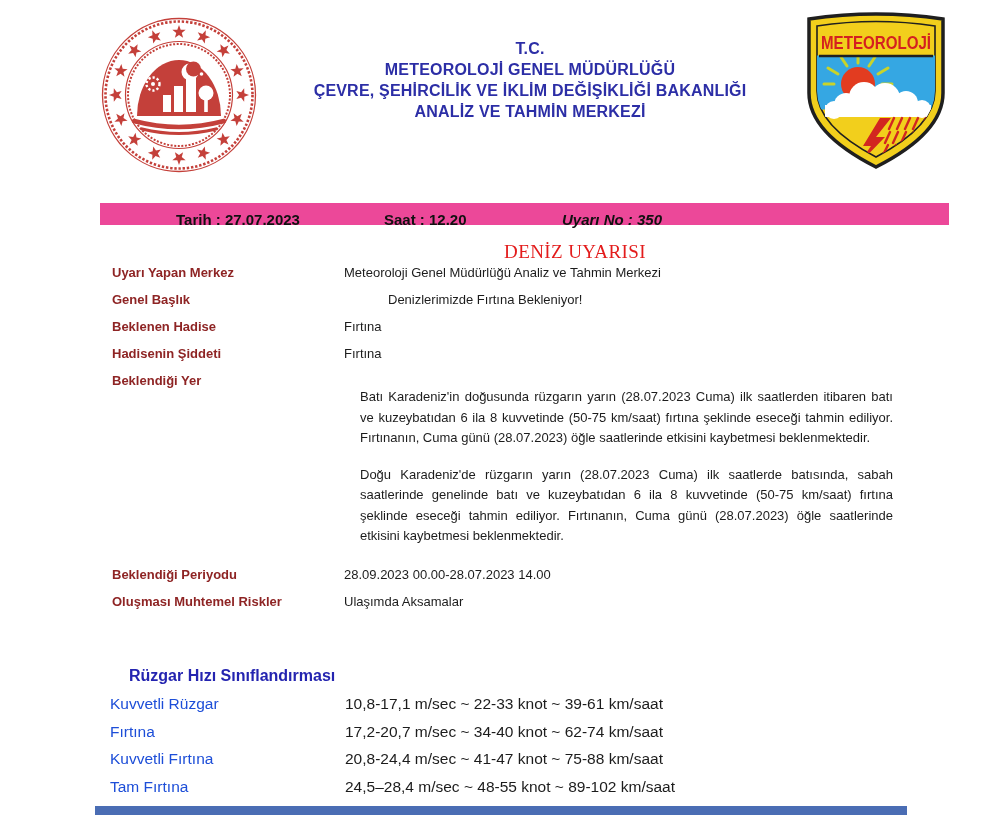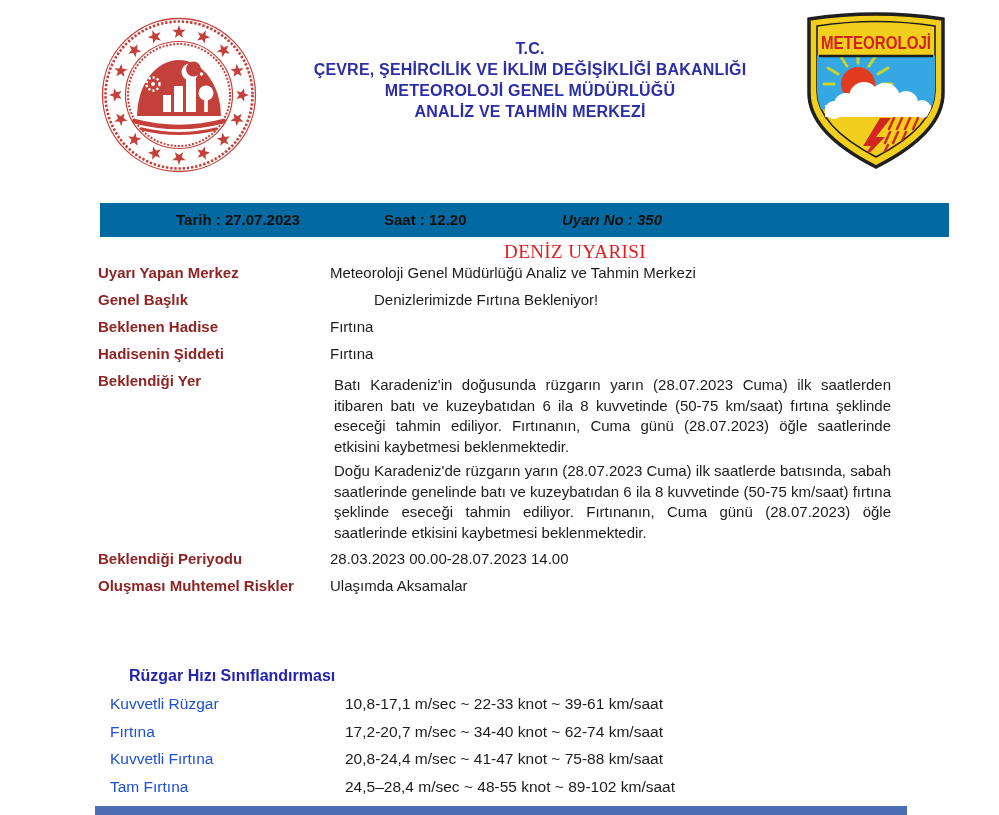--- a/index.html
+++ b/index.html
@@ -6,40 +6,40 @@
   .page{position:relative;width:999px;height:815px;background:#fff;overflow:hidden;
         font-family:"Liberation Sans","DejaVu Sans",sans-serif;color:#1c1c1c;}
 
   
   .seal{position:absolute;left:100px;top:16px;width:158px;height:158px;}
   .met{position:absolute;left:800px;top:6px;width:152px;height:165px;}
   .hdr{position:absolute;left:270px;top:38px;width:520px;text-align:center;
        color:#2c2ea6;font-weight:bold;font-size:16px;line-height:21px;letter-spacing:.2px;}
 
   
-  .infobar{position:absolute;left:100px;top:203px;width:849px;height:34px;background:#0369a1;}
+  .infobar{position:absolute;left:100px;top:203px;width:849px;height:22px;background:#ec4899;}
   .infobar span{position:absolute;top:8px;font-weight:bold;font-size:15px;color:#111;}
   .ib-date{left:76px;}
   .ib-time{left:284px;}
   .ib-no{left:462px;font-style:italic;}
 
   
   .doc-title{position:absolute;left:150px;top:241px;width:850px;text-align:center;
              font-family:"Liberation Serif","DejaVu Serif",serif;font-weight:normal;
              font-size:19px;color:#e31c1c;letter-spacing:.4px;}
 
   
-  .fields{position:absolute;left:98px;top:263px;width:797px;font-size:15px;}
+  .fields{position:absolute;left:112px;top:263px;width:797px;font-size:13px;}
   .frow{display:flex;margin-bottom:8px;line-height:19px;}
   .flabel{width:232px;flex:none;font-weight:bold;color:#8e2424;}
   .fvalue{flex:1;}
   .fvalue.bold{font-weight:normal;margin-left:44px;}
   .frow.para{margin-bottom:2px;}
   .fvalue.just{text-align:justify;line-height:20.5px;}
-  .fvalue.just p{margin:4px;}
+  .fvalue.just p{margin:16px;}
 
   
   .cls-head{position:absolute;left:100px;top:667px;font-weight:bold;font-size:16px;color:#2424b0;margin-left:29px;}
   .cls{position:absolute;left:110px;top:694px;width:760px;font-size:15.5px;}
   .crow{display:flex;line-height:19px;margin-bottom:8.5px;}
   .clabel{width:235px;flex:none;color:#1d4ed8;}
   .cvalue{flex:1;color:#1c1c1c;}
 
   
   .bottombar{position:absolute;left:95px;top:806px;width:812px;height:9px;background:#4a6db4;}
@@ -86,22 +86,22 @@
         <circle cx="106" cy="77" r="7.5" fill="#fff"></circle>
         <rect x="104.2" y="84" width="3.6" height="12" fill="#fff"></rect>
         <path d="M34,105 Q79,117 124,105" stroke="#c4403a" stroke-width="4.5" fill="none" stroke-linecap="round"></path>
         <path d="M42,113 Q79,122 116,113" stroke="#c4403a" stroke-width="3.2" fill="none" stroke-linecap="round"></path>
       </g>
     </svg>
   </div>
 
   <div class="hdr">
     <div>T.C.</div>
+    <div>METEOROLOJİ GENEL MÜDÜRLÜĞÜ</div>
     <div>ÇEVRE, ŞEHİRCİLİK VE İKLİM DEĞİŞİKLİĞİ BAKANLIĞI</div>
-    <div>METEOROLOJİ GENEL MÜDÜRLÜĞÜ</div>
     <div>ANALİZ VE TAHMİN MERKEZİ</div>
   </div>
 
   <div class="met">
     <svg viewBox="0 0 152 165" width="152" height="165">
       <defs>
         <clipPath id="shieldclip">
             <path d="M17,20 Q76,11 135,20 L135,85 Q135,120 76,151 Q17,120 17,85 Z"></path>
           </clipPath>
       </defs>
@@ -155,21 +155,21 @@
     </div>
     <div class="frow para">
       <div class="flabel">Beklendiği Yer</div>
       <div class="fvalue just">
         <p>Batı Karadeniz'in doğusunda rüzgarın yarın (28.07.2023 Cuma) ilk saatlerden itibaren batı ve kuzeybatıdan 6 ila 8 kuvvetinde (50-75 km/saat) fırtına şeklinde eseceği tahmin ediliyor. Fırtınanın, Cuma günü (28.07.2023) öğle saatlerinde etkisini kaybetmesi beklenmektedir.</p>
         <p>Doğu Karadeniz'de rüzgarın yarın (28.07.2023 Cuma) ilk saatlerde batısında, sabah saatlerinde genelinde batı ve kuzeybatıdan 6 ila 8 kuvvetinde (50-75 km/saat) fırtına şeklinde eseceği tahmin ediliyor. Fırtınanın, Cuma günü (28.07.2023) öğle saatlerinde etkisini kaybetmesi beklenmektedir.</p>
       </div>
     </div>
     <div class="frow">
       <div class="flabel">Beklendiği Periyodu</div>
-      <div class="fvalue">28.03.2023 00.00-28.07.2023 14.00</div>
+      <div class="fvalue">28.09.2023 00.00-28.07.2023 14.00</div>
     </div>
     <div class="frow">
       <div class="flabel">Oluşması Muhtemel Riskler</div>
       <div class="fvalue">Ulaşımda Aksamalar</div>
     </div>
   </div>
 
   <div class="cls-head">Rüzgar Hızı Sınıflandırması</div>
   <div class="cls">
     <div class="crow">

